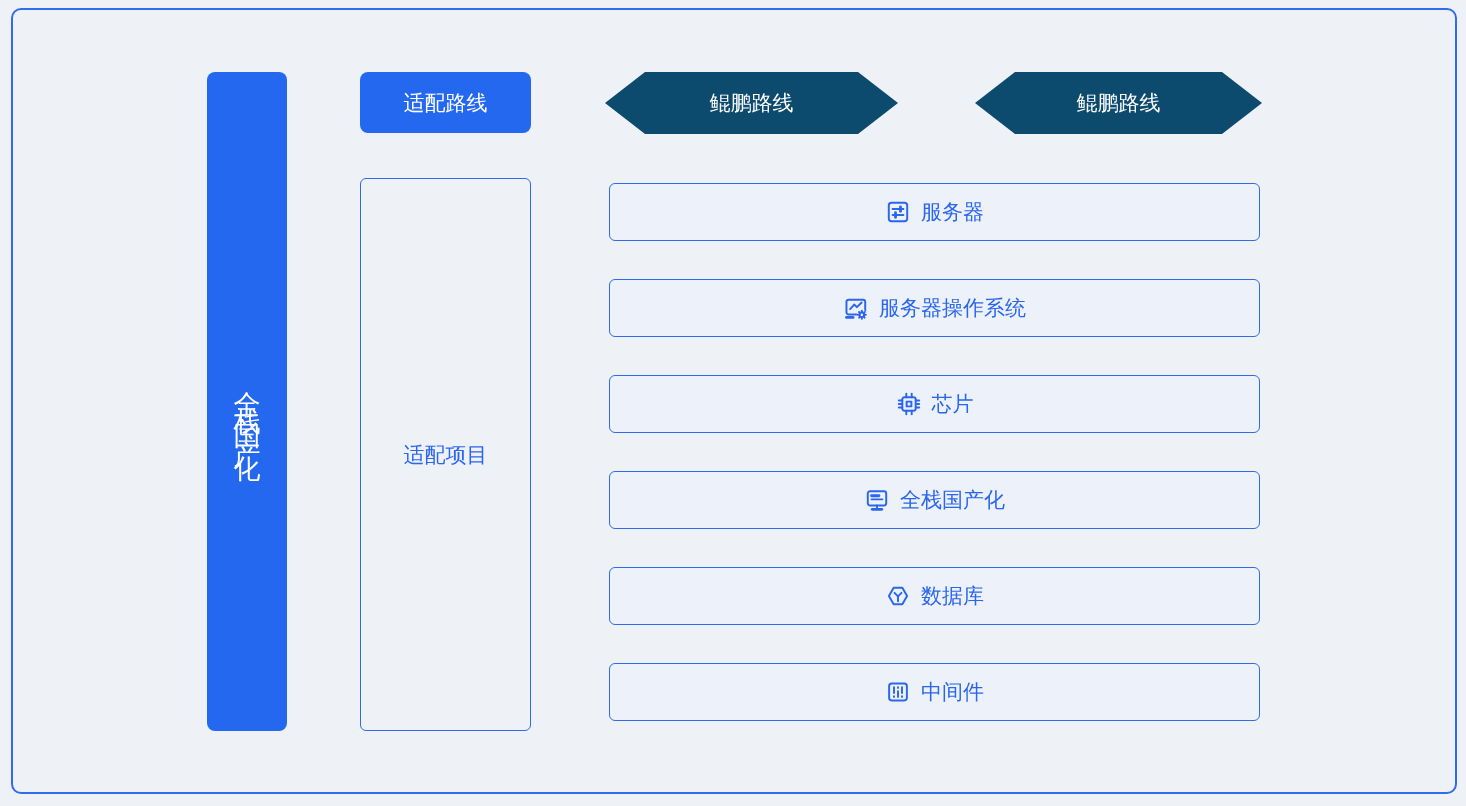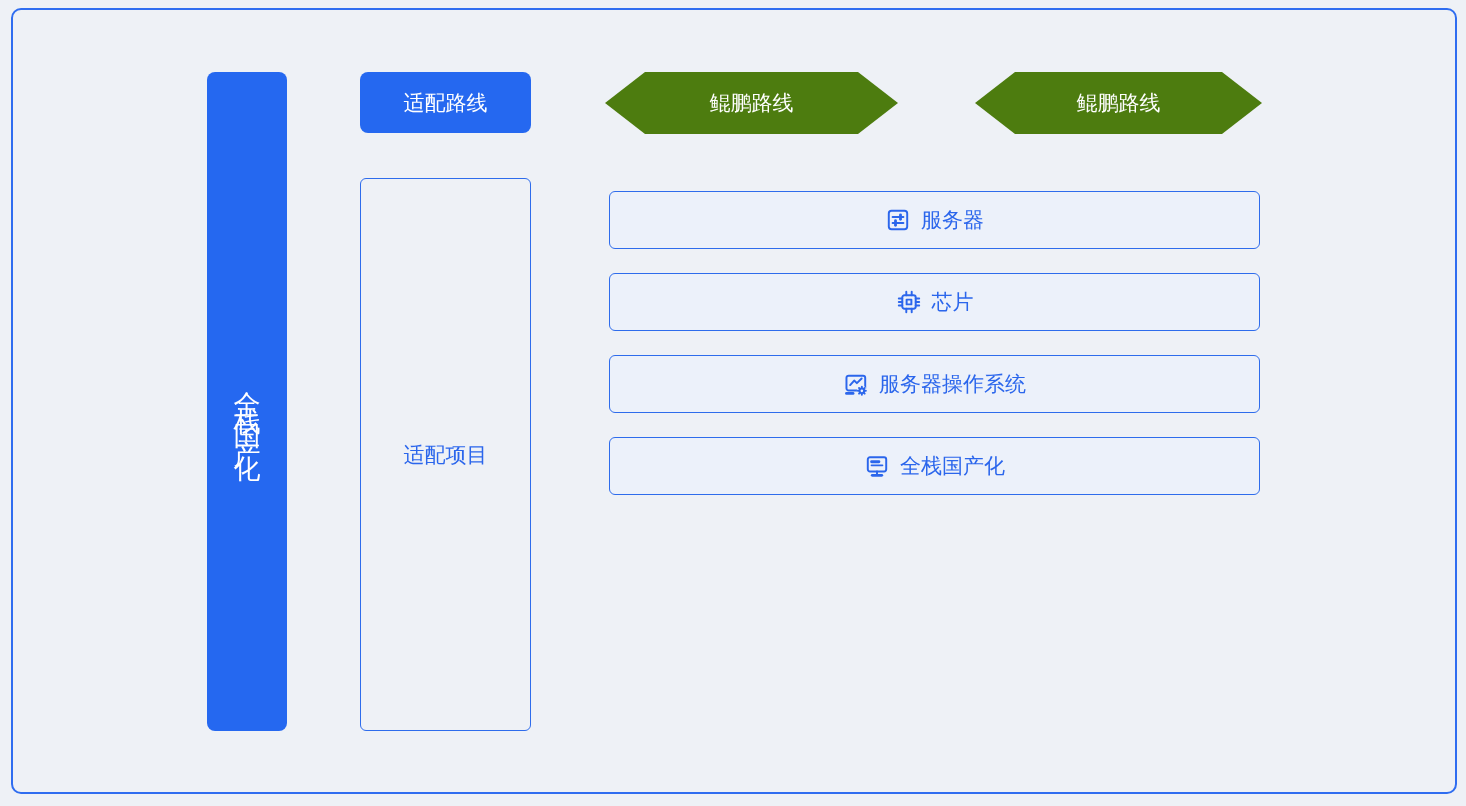--- a/index.html
+++ b/index.html
@@ -38,41 +38,41 @@
     position: absolute; left: 360px; top: 72px;
     width: 171px; height: 61px;
     background: #2568F0;
     border-radius: 8px;
     display: flex; align-items: center; justify-content: center;
     color: #fff; font-size: 21px;
   }
   
   .hex {
     position: absolute; top: 72px; height: 62px;
-    background: #4d7c0f;
+    background: #0c4a6e;
     clip-path: polygon(40px 0, calc(100% - 40px) 0, 100% 50%, calc(100% - 40px) 100%, 40px 100%, 0 50%);
     display: flex; align-items: center; justify-content: center;
     color: #fff; font-size: 21px;
   }
   .hex-kunpeng { left: 605px; width: 293px; }
   .hex-feiteng { left: 975px; width: 287px; }
   
   .project-box {
     position: absolute; left: 360px; top: 178px;
     width: 171px; height: 553px;
     border: 1.3px solid #2E6CEC;
     border-radius: 6px;
     display: flex; align-items: center; justify-content: center;
     color: #2B66EC; font-size: 21px;
   }
   
   .rows {
-    position: absolute; left: 609px; top: 191px;
+    position: absolute; left: 609px; top: 183px;
     width: 651px;
-    display: flex; flex-direction: column; gap: 24px;
+    display: flex; flex-direction: column; gap: 38px;
   }
   .item-row {
     height: 58px;
     background: #ECF1FA;
     border: 1.3px solid #2E6CEC;
     border-radius: 6px;
     display: flex; align-items: center; justify-content: center;
     gap: 10px;
     color: #2B66EC; font-size: 21px;
   }
@@ -114,62 +114,83 @@
       <line x1="7" y1="9.3" x2="17" y2="9.3"></line>
       <line class="thick" x1="14.3" y1="7.2" x2="14.3" y2="11.4"></line>
       <line x1="7" y1="14.8" x2="17" y2="14.8"></line>
       <line class="thick" x1="9.7" y1="12.7" x2="9.7" y2="16.9"></line>
     </svg>
     <span>服务器</span>
   </div>
 
   <div class="item-row">
     <svg class="icon" viewBox="0 0 24 24">
-      <rect x="5.8" y="5.8" width="12.4" height="12.4" rx="2"></rect>
-      <rect x="9.8" y="9.8" width="4.4" height="4.4" stroke-width="2.2"></rect>
-      <line x1="9.5" y1="2.6" x2="9.5" y2="5.8"></line>
-      <line x1="14.5" y1="2.6" x2="14.5" y2="5.8"></line>
-      <line x1="9.5" y1="18.2" x2="9.5" y2="21.4"></line>
-      <line x1="14.5" y1="18.2" x2="14.5" y2="21.4"></line>
-      <line x1="2.6" y1="8.8" x2="5.8" y2="8.8"></line>
-      <line x1="2.6" y1="12" x2="5.8" y2="12"></line>
-      <line x1="2.6" y1="15.2" x2="5.8" y2="15.2"></line>
-      <line x1="18.2" y1="8.8" x2="21.4" y2="8.8"></line>
-      <line x1="18.2" y1="12" x2="21.4" y2="12"></line>
-      <line x1="18.2" y1="15.2" x2="21.4" y2="15.2"></line>
-    </svg>
-    <span>芯片</span>
-  </div>
-
-  <div class="item-row">
-    <svg class="icon" viewBox="0 0 24 24">
       <rect x="3.2" y="4.3" width="17.3" height="13.7" rx="2"></rect>
       <polyline points="6.6,13 10.3,8.8 12.8,11.2 17.2,6.9"></polyline>
       <circle class="mask" cx="17.4" cy="18.3" r="4.6"></circle>
       <circle cx="17.4" cy="18.3" r="2.1"></circle>
       <line x1="17.4" y1="14.6" x2="17.4" y2="15.4"></line>
       <line x1="17.4" y1="21.2" x2="17.4" y2="22"></line>
       <line x1="13.7" y1="18.3" x2="14.5" y2="18.3"></line>
       <line x1="20.3" y1="18.3" x2="21.1" y2="18.3"></line>
       <line x1="14.8" y1="15.7" x2="15.4" y2="16.3"></line>
       <line x1="19.4" y1="20.3" x2="20" y2="20.9"></line>
       <line x1="20" y1="15.7" x2="19.4" y2="16.3"></line>
       <line x1="15.4" y1="20.3" x2="14.8" y2="20.9"></line>
       <line class="thick" x1="3.2" y1="20.7" x2="9.3" y2="20.7"></line>
     </svg>
     <span>服务器操作系统</span>
   </div>
 
   <div class="item-row">
     <svg class="icon" viewBox="0 0 24 24">
+      <rect x="5.8" y="5.8" width="12.4" height="12.4" rx="2"></rect>
+      <rect x="9.8" y="9.8" width="4.4" height="4.4" stroke-width="2.2"></rect>
+      <line x1="9.5" y1="2.6" x2="9.5" y2="5.8"></line>
+      <line x1="14.5" y1="2.6" x2="14.5" y2="5.8"></line>
+      <line x1="9.5" y1="18.2" x2="9.5" y2="21.4"></line>
+      <line x1="14.5" y1="18.2" x2="14.5" y2="21.4"></line>
+      <line x1="2.6" y1="8.8" x2="5.8" y2="8.8"></line>
+      <line x1="2.6" y1="12" x2="5.8" y2="12"></line>
+      <line x1="2.6" y1="15.2" x2="5.8" y2="15.2"></line>
+      <line x1="18.2" y1="8.8" x2="21.4" y2="8.8"></line>
+      <line x1="18.2" y1="12" x2="21.4" y2="12"></line>
+      <line x1="18.2" y1="15.2" x2="21.4" y2="15.2"></line>
+    </svg>
+    <span>芯片</span>
+  </div>
+
+  <div class="item-row">
+    <svg class="icon" viewBox="0 0 24 24">
       <rect x="3.5" y="4" width="17" height="13" rx="2"></rect>
       <line class="thick" x1="7" y1="8.1" x2="13.8" y2="8.1"></line>
       <line x1="7" y1="11.4" x2="17" y2="11.4"></line>
       <line x1="12" y1="17" x2="12" y2="20"></line>
       <line class="thick" x1="7.6" y1="20.6" x2="16.4" y2="20.6"></line>
     </svg>
     <span>全栈国产化</span>
   </div>
 
+  <div class="item-row">
+    <svg class="icon" viewBox="0 0 24 24">
+      <polygon points="3.6,12 8,4.4 16,4.4 20.4,12 16,19.6 8,19.6"></polygon>
+      <line x1="12" y1="12.4" x2="12" y2="16.8"></line>
+      <line x1="12" y1="12.4" x2="8.8" y2="9.1"></line>
+      <line x1="12" y1="12.4" x2="15.2" y2="9.1"></line>
+    </svg>
+    <span>数据库</span>
+  </div>
 
+  <div class="item-row">
+    <svg class="icon" viewBox="0 0 24 24">
+      <rect x="3.8" y="4.2" width="16.4" height="15.6" rx="2.4"></rect>
+      <line stroke-width="2.2" x1="8.3" y1="7.7" x2="8.3" y2="13"></line>
+      <line stroke-width="2.2" x1="8.3" y1="16" x2="8.3" y2="16.5"></line>
+      <line stroke-width="2.2" x1="12" y1="7.7" x2="12" y2="8.2"></line>
+      <line stroke-width="2.2" x1="12" y1="11.2" x2="12" y2="16.5"></line>
+      <line stroke-width="2.2" x1="15.7" y1="7.7" x2="15.7" y2="13"></line>
+      <line stroke-width="2.2" x1="15.7" y1="16" x2="15.7" y2="16.5"></line>
+    </svg>
+    <span>中间件</span>
+  </div>
 
 
 </div>
 
 </body></html>

